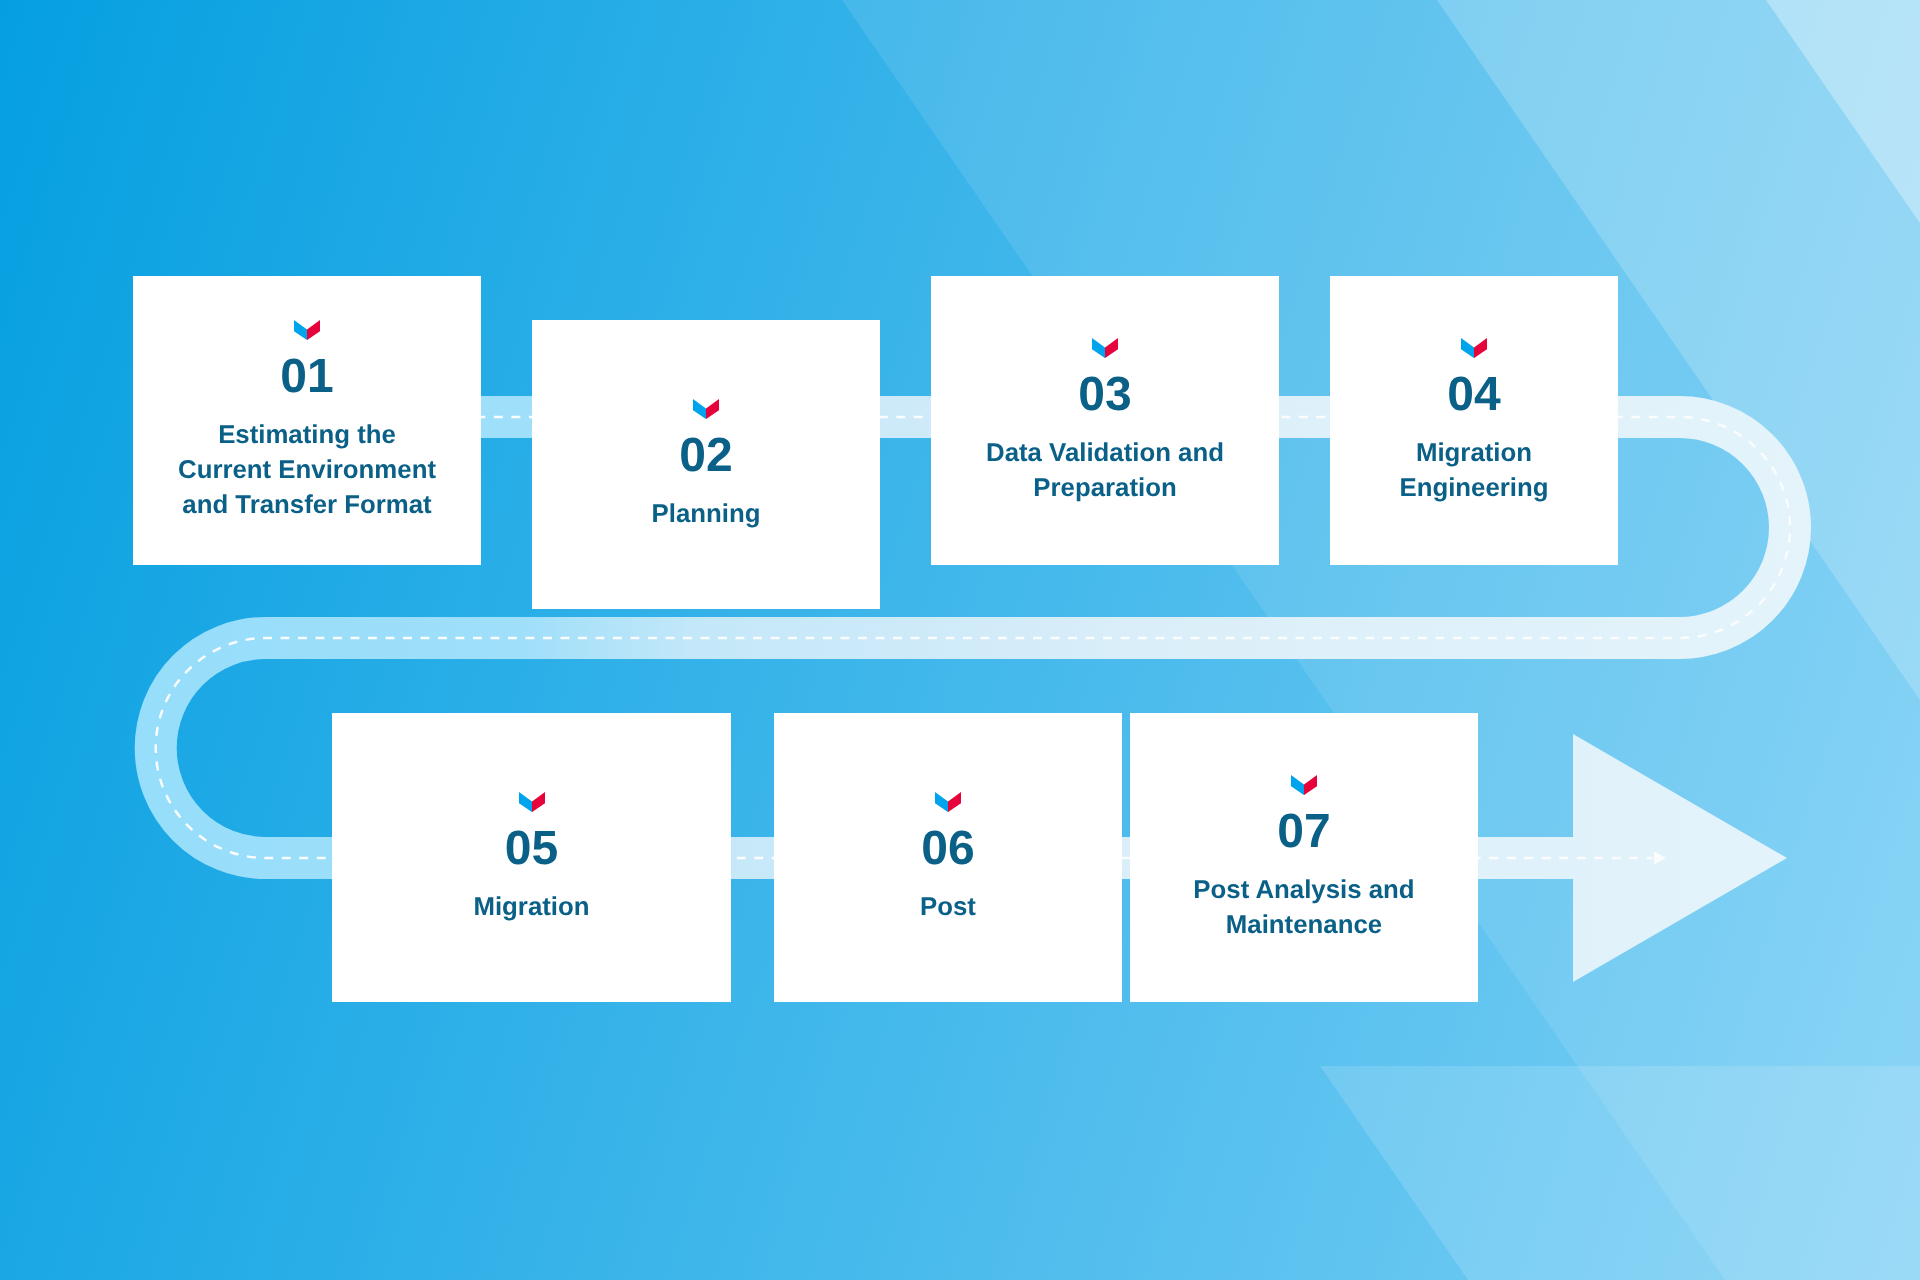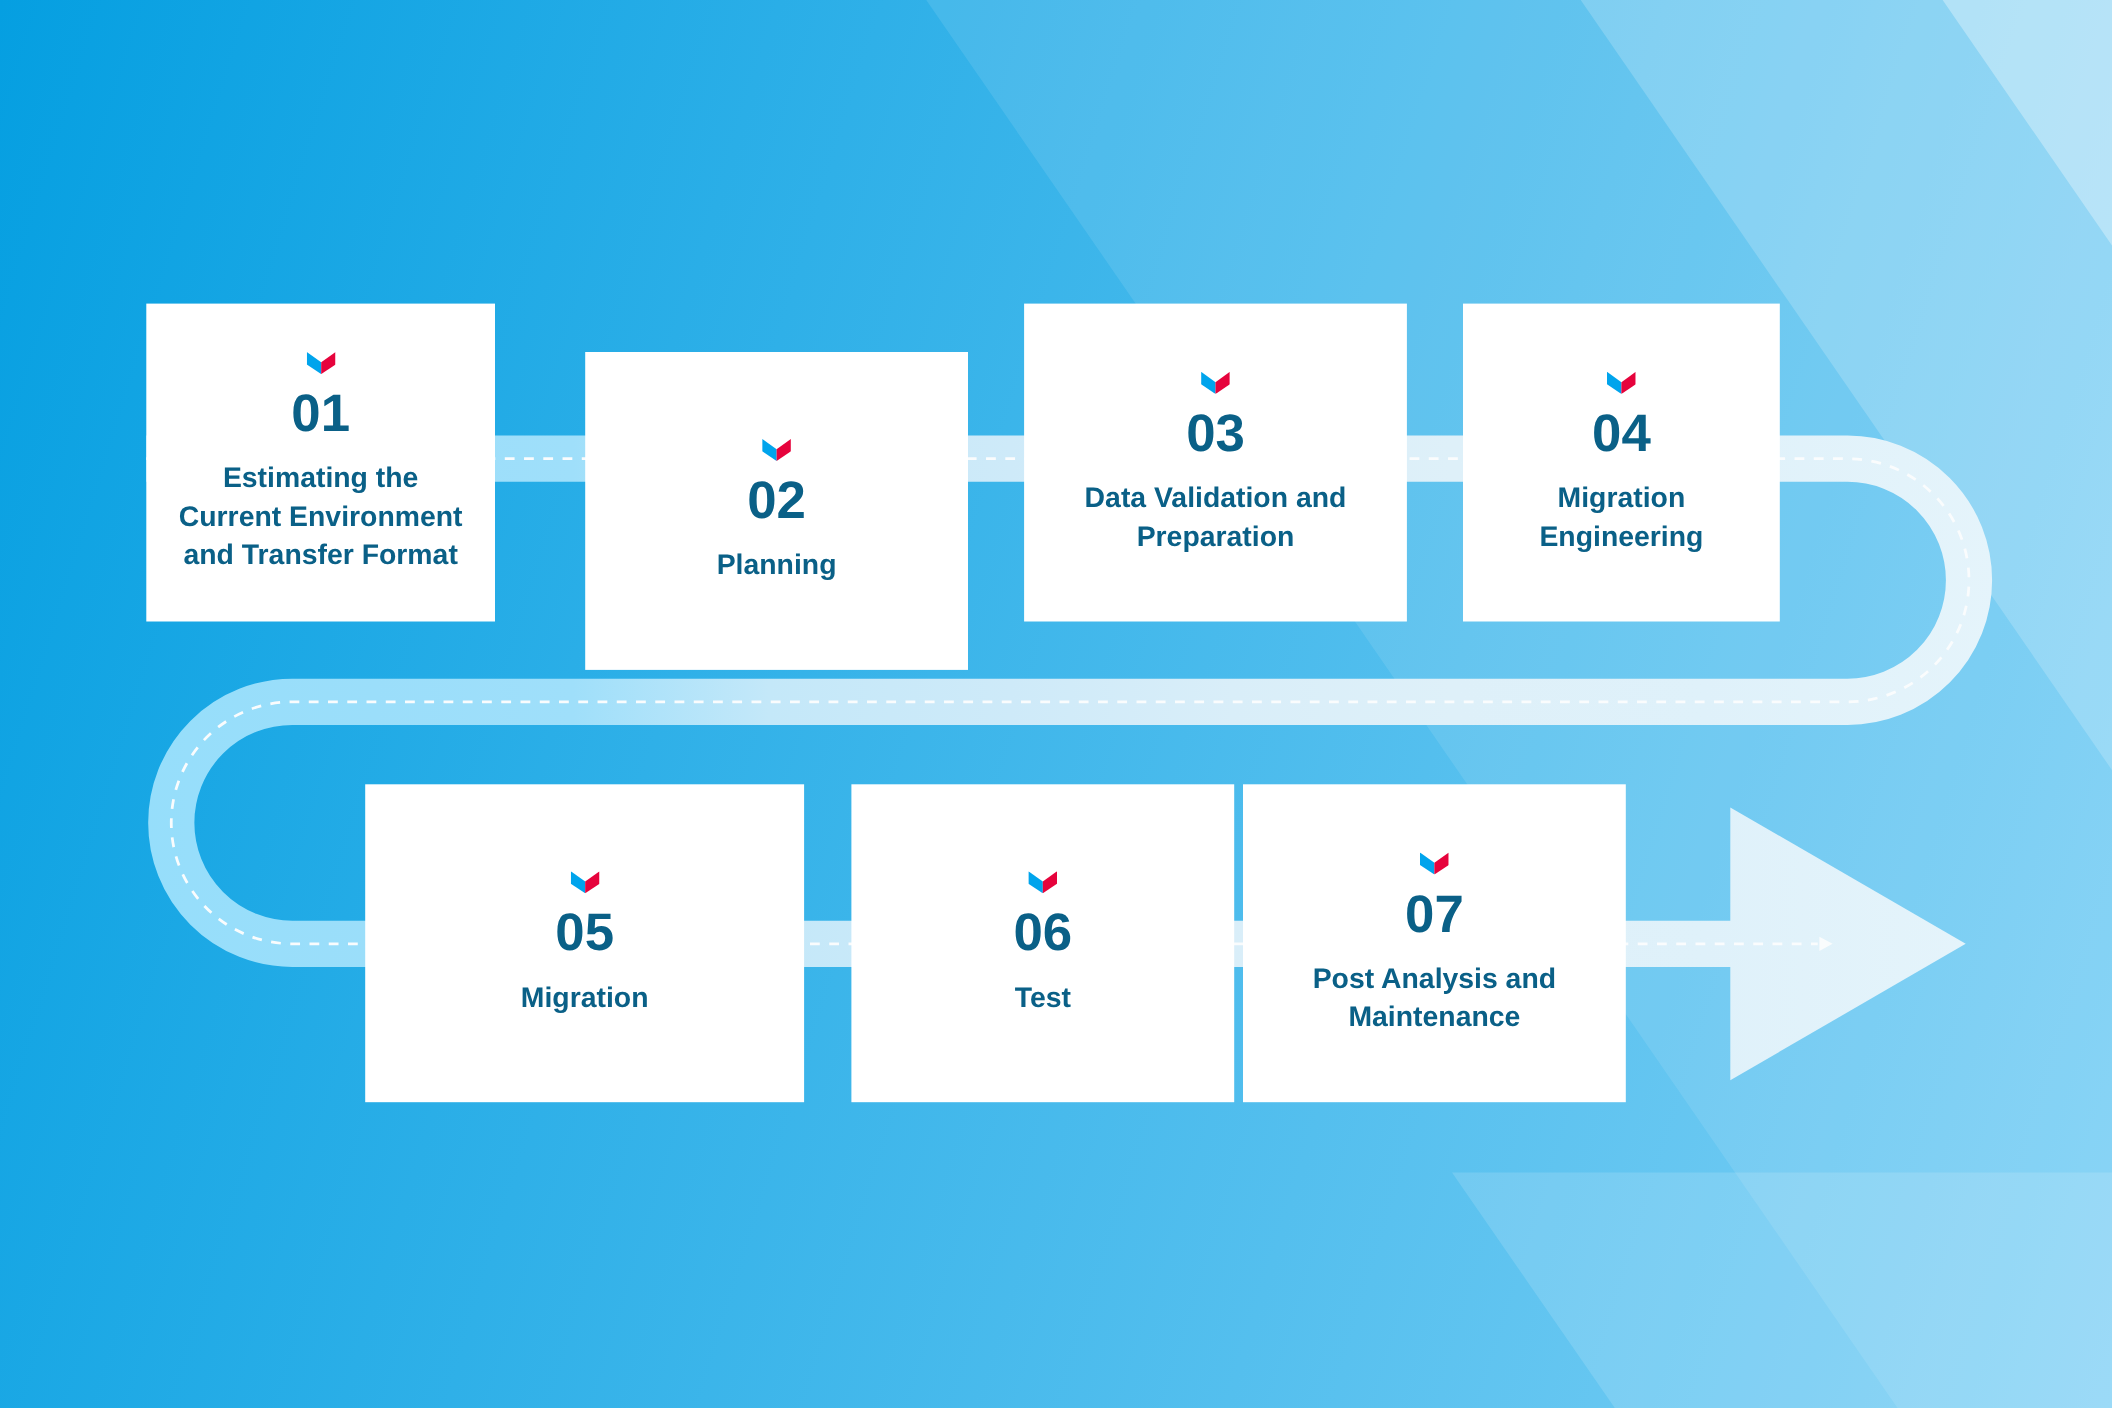--- a/index.html
+++ b/index.html
@@ -51,21 +51,21 @@
 
   <g>
     <path id="roadline" d="M 133 417 H 1679.5 A 110.5 110.5 0 1 1 1679.5 638 H 265.7 A 110 110 0 1 0 265.7 858 H 1580" fill="none" stroke="url(#roadGrad)" stroke-width="42"></path>
     <polygon points="1573,734 1787,858 1573,982" fill="url(#roadGrad)"></polygon>
     <path d="M 133 417 H 1679.5 A 110.5 110.5 0 1 1 1679.5 638 H 265.7 A 110 110 0 1 0 265.7 858 H 1652.5" fill="none" stroke="#FAFCFD" stroke-width="2.5" stroke-dasharray="8.9 8.6" stroke-dashoffset="-10.9"></path>
     <polygon points="1654,851.5 1666,858 1654,864.5" fill="#FAFCFD"></polygon>
   </g>
 </svg>
 
 <div id="cards">
-      <div class="card" style="left: 133px; top: 276px; width: 317px; height: 289px; padding-left: 41px;">
+      <div class="card" style="left: 133px; top: 276px; width: 348px; height: 289px; padding-left: 41px;">
     <svg class="logo" width="26.2" height="20.1" viewBox="0 0 26.2 20.1" style="top: 44px;">
       <polygon points="0,0 13.1,9.4 13.1,20.1 0,11.3" fill="#00A4EC"></polygon>
       <polygon points="26.2,0 26.2,11.3 13.1,20.1 13.1,9.4" fill="#E6033C"></polygon>
     </svg>
     <div class="num" style="top: 77px;">01</div>
     <div class="lbl" style="top: 142px;">Estimating the
 Current Environment
 and Transfer Format</div>
   </div>
       <div class="card" style="left: 532px; top: 276px; width: 348px; height: 289px; margin-top: 44px;">
@@ -101,21 +101,21 @@
     </svg>
     <div class="num" style="top: 112px;">05</div>
     <div class="lbl" style="top: 177px;">Migration</div>
   </div>
       <div class="card" style="left: 731px; top: 713px; width: 348px; height: 289px; margin-left: 43px;">
     <svg class="logo" width="26.2" height="20.1" viewBox="0 0 26.2 20.1" style="top: 79px;">
       <polygon points="0,0 13.1,9.4 13.1,20.1 0,11.3" fill="#00A4EC"></polygon>
       <polygon points="26.2,0 26.2,11.3 13.1,20.1 13.1,9.4" fill="#E6033C"></polygon>
     </svg>
     <div class="num" style="top: 112px;">06</div>
-    <div class="lbl" style="top: 177px;">Test</div>
+    <div class="lbl" style="top: 177px;">Post</div>
   </div>
       <div class="card" style="left: 1130px; top: 713px; width: 348px; height: 289px; padding-left: 40px;">
     <svg class="logo" width="26.2" height="20.1" viewBox="0 0 26.2 20.1" style="top: 61.5px;">
       <polygon points="0,0 13.1,9.4 13.1,20.1 0,11.3" fill="#00A4EC"></polygon>
       <polygon points="26.2,0 26.2,11.3 13.1,20.1 13.1,9.4" fill="#E6033C"></polygon>
     </svg>
     <div class="num" style="top: 94.5px;">07</div>
     <div class="lbl" style="top: 159.5px;">Post Analysis and
 Maintenance</div>
   </div>

